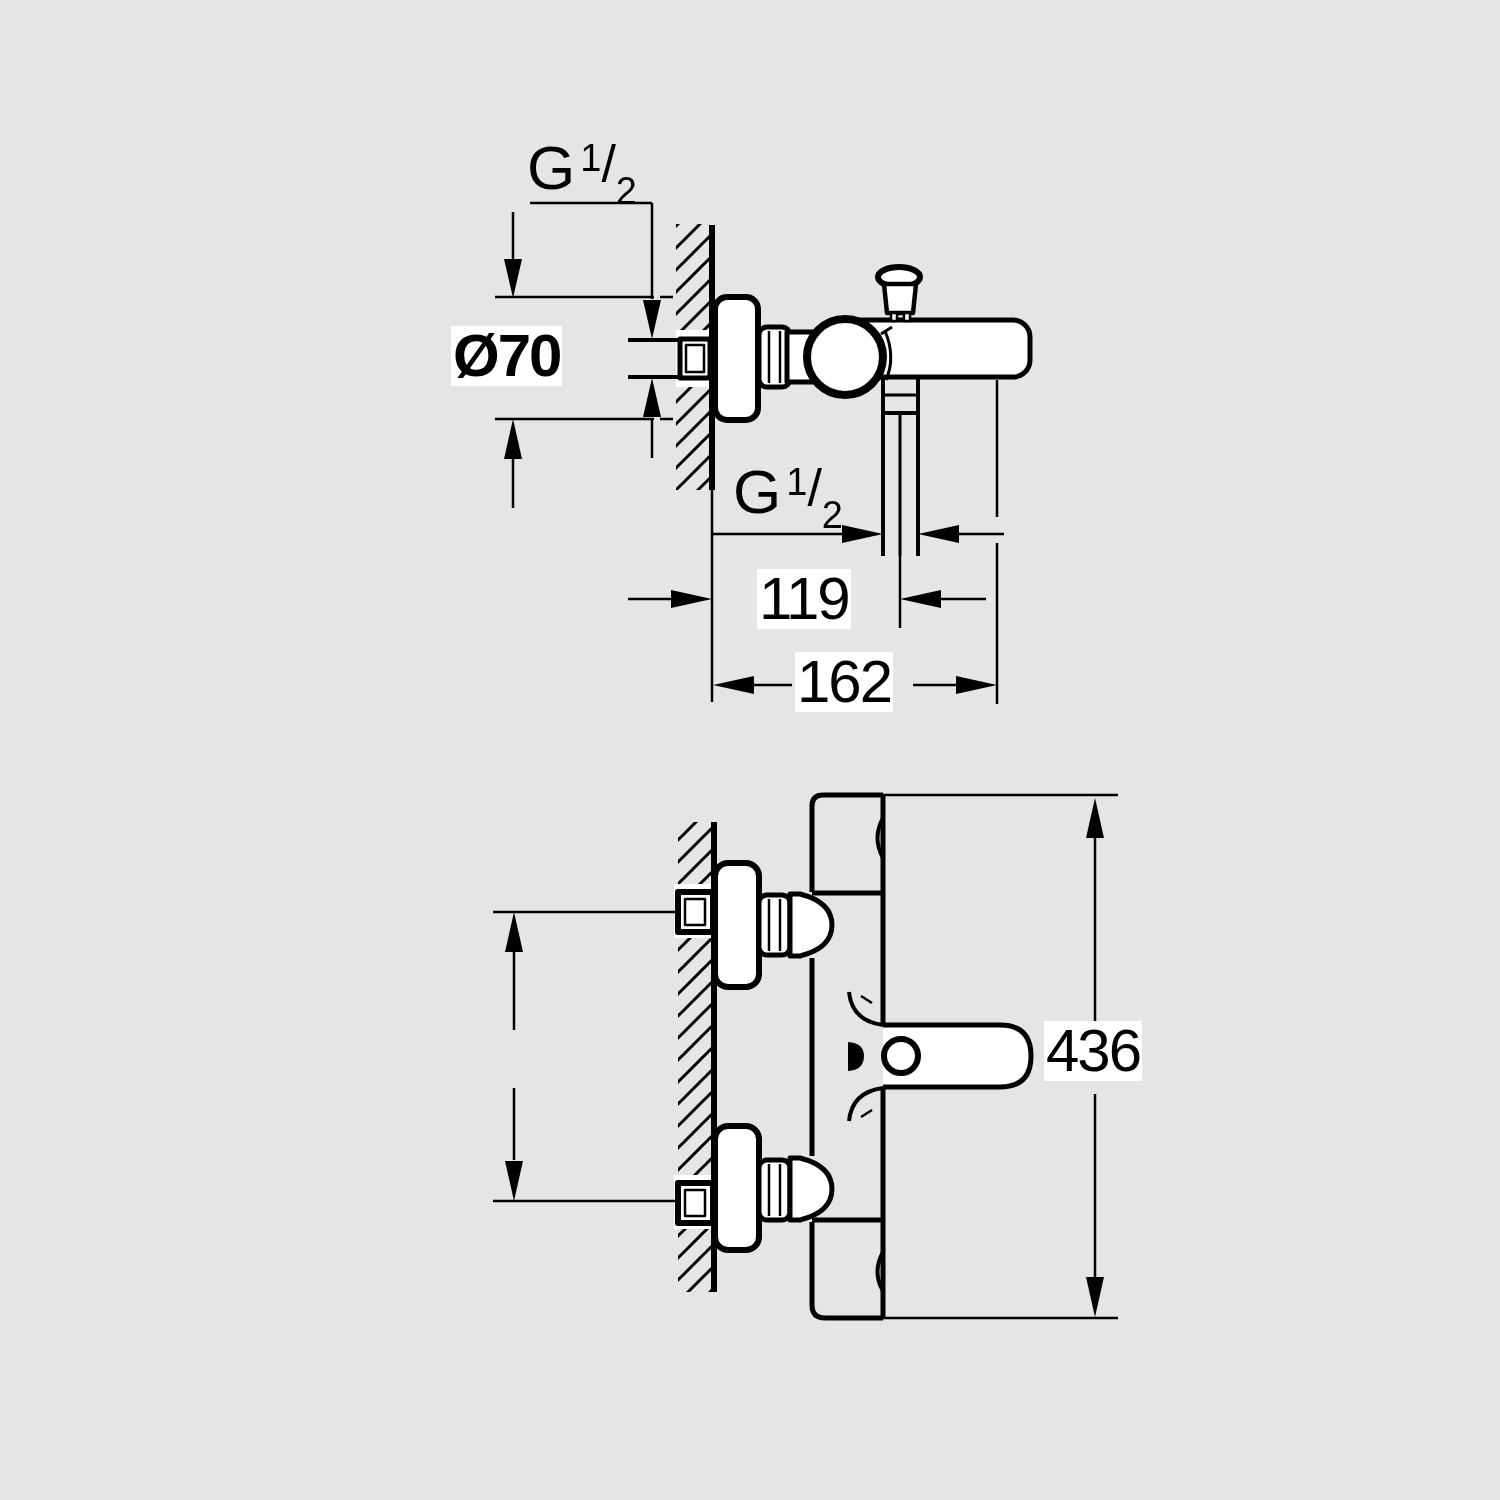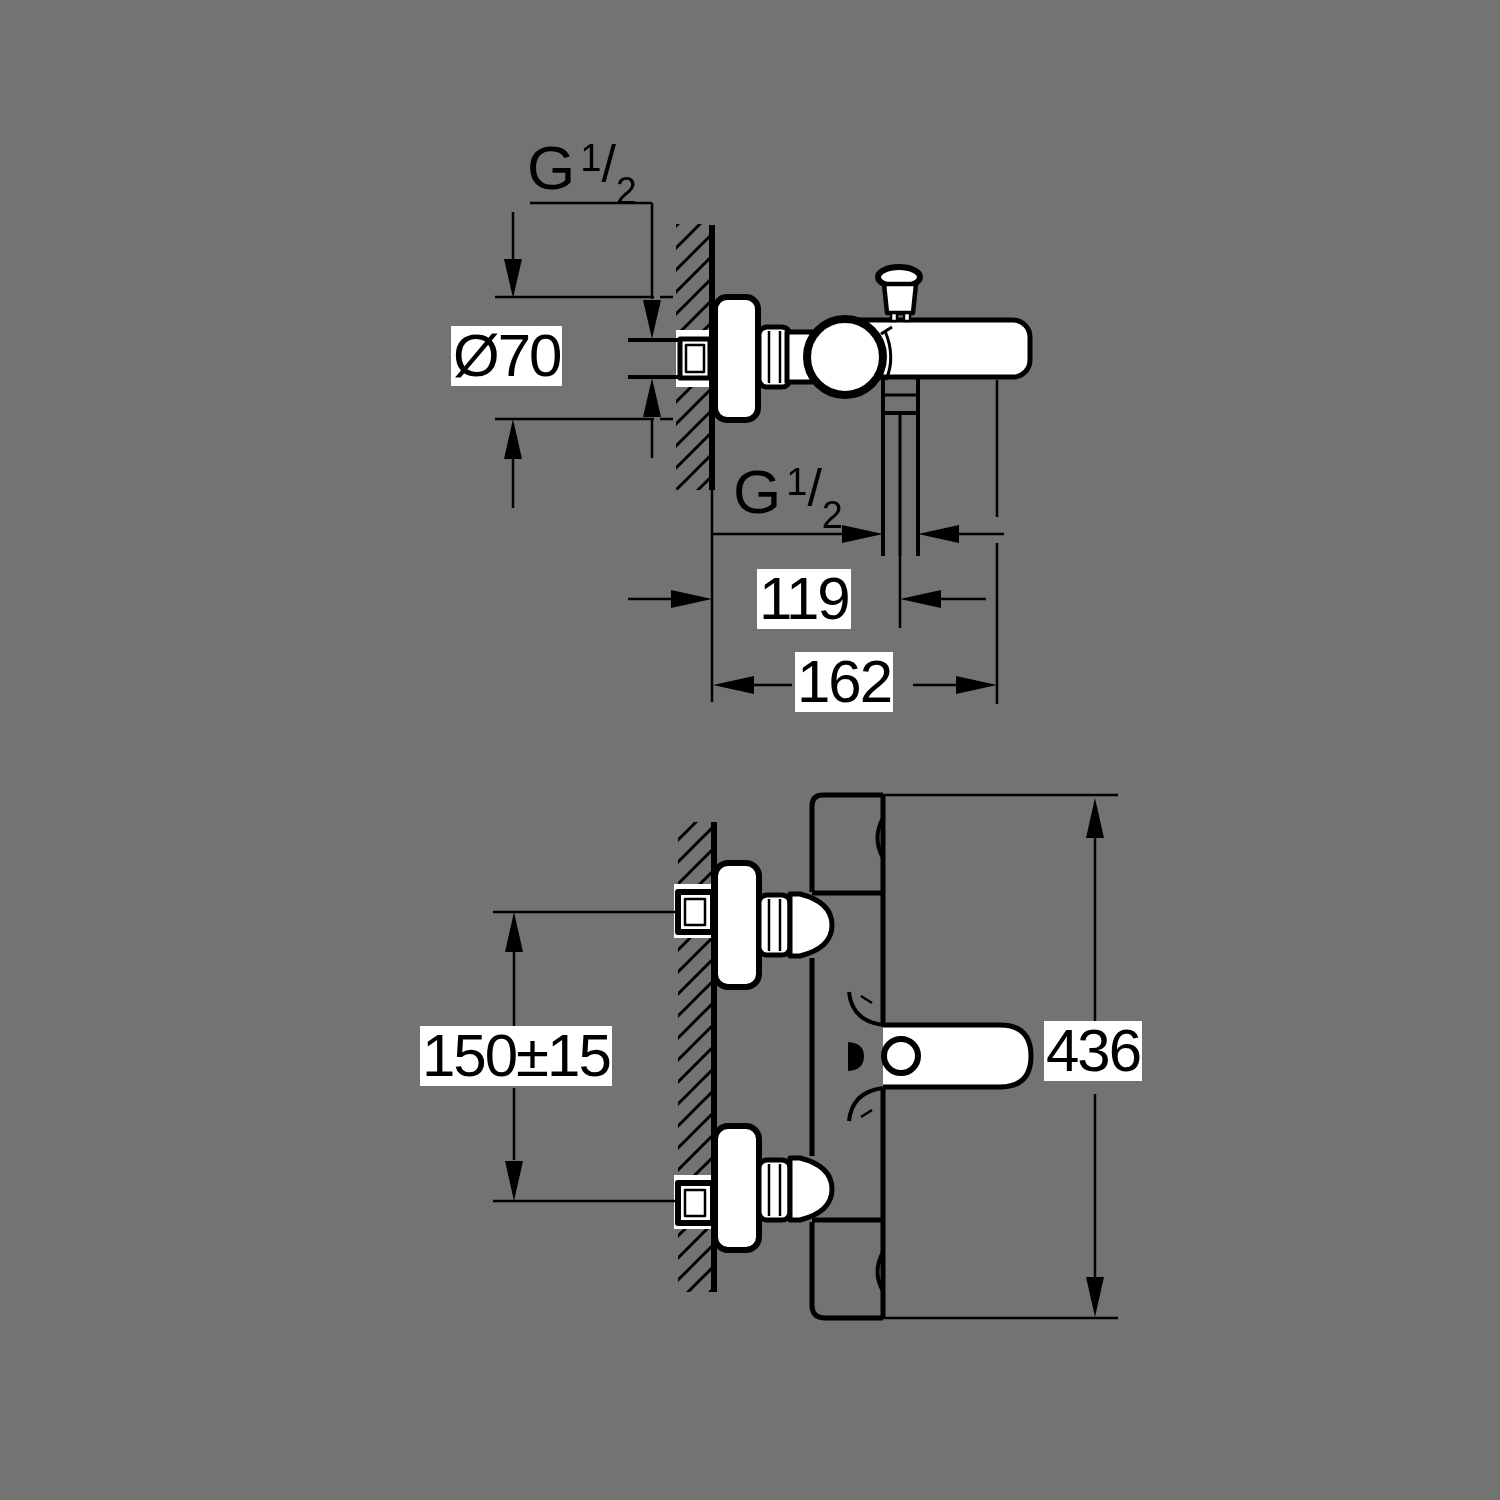--- a/index.html
+++ b/index.html
@@ -1,19 +1,19 @@
 <!DOCTYPE html>
 <html><head>
 <meta charset="utf-8">
 <style>
   html,body{margin:0;padding:0;background:#ffffff;}
   .canvas{
     position:relative;
     width:1500px;height:1500px;
-    background:#737373;
+    background:#e5e5e5;
     font-family:"Liberation Sans", sans-serif;
     overflow:hidden;
   }
   .canvas svg{position:absolute;left:0;top:0;}
   .dim-label{
     position:absolute;
     font-size:60px;
     letter-spacing:-2px;
     line-height:1;
     color:#000;
@@ -219,27 +219,26 @@
       <line x1="1095" y1="1094" x2="1095" y2="1277"></line>
       <polygon points="1095,1317 1086,1277 1104,1277" fill="#000" stroke="none"></polygon>
     </g>
   </g>
 </svg>
 
 <div class="g-label" style="left:527px;top:137px;">
   <span class="g-base">G</span><span class="g-num">1</span><span class="g-slash">/</span><span class="g-den">2</span>
 </div>
 
-<div class="dim-label" style="left:451px;top:326px;">Ø70</div>
+<div class="dim-label" style="left:451px;top:326px;font-weight:bold;">Ø70</div>
 
 <div class="g-label" style="left:733px;top:461px;">
   <span class="g-base">G</span><span class="g-num">1</span><span class="g-slash">/</span><span class="g-den">2</span>
 </div>
 
 <div class="dim-label" style="left:757px;top:569px;">119</div>
 
 <div class="dim-label" style="left:795px;top:652px;text-align:center;">162</div>
 
-<div class="dim-label" style="left:420px;top:1026px;">150±15</div>
 
 <div class="dim-label" style="left:1044px;top:1021px;">436</div>
 
 </div>
 
 </body></html>

